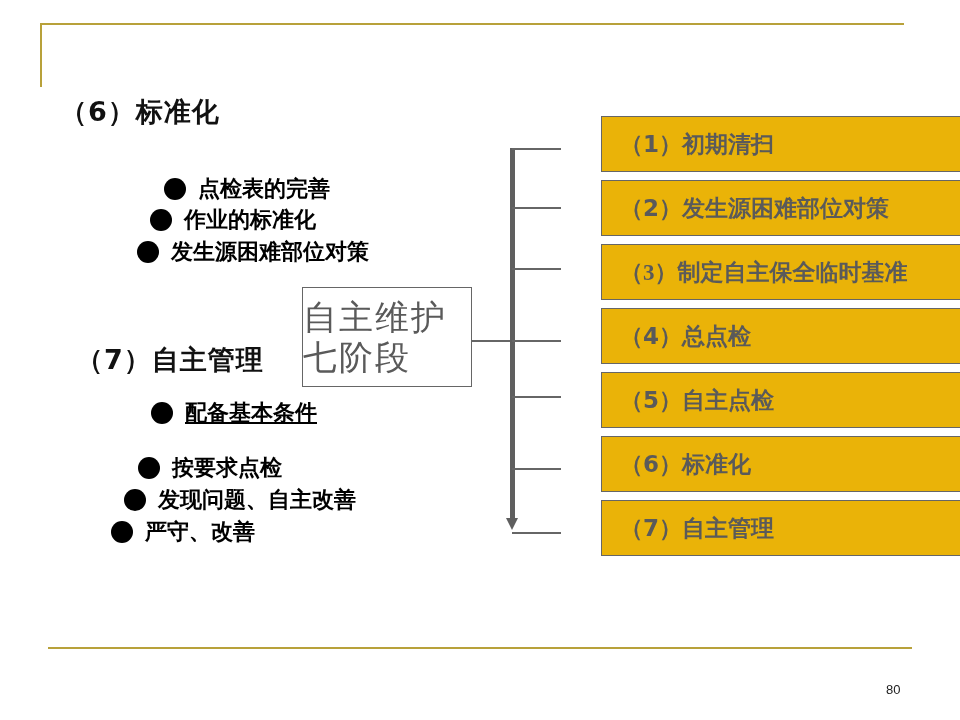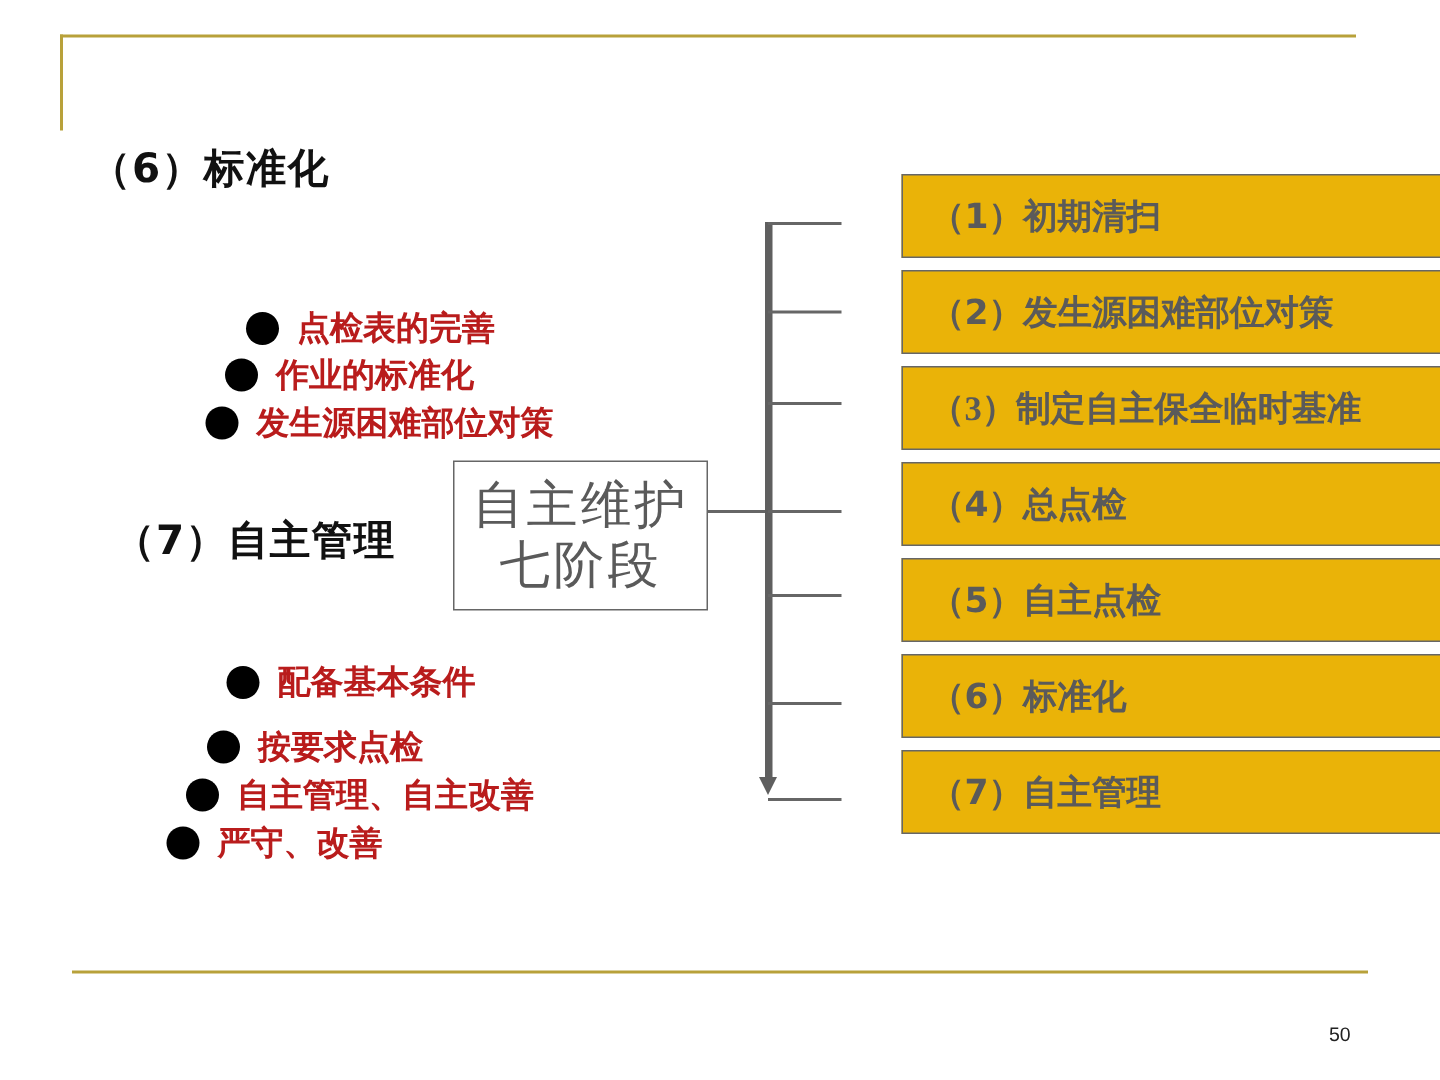--- a/index.html
+++ b/index.html
@@ -7,29 +7,29 @@
     width: 960px; height: 720px; position: relative; overflow: hidden;
     background: #ffffff;
     font-family: "DejaVu Sans", "Liberation Sans", sans-serif;
   }
   .frame-top { position: absolute; left: 40px; top: 23px; width: 864px; height: 2px; background: #b8a13a; }
   .frame-left { position: absolute; left: 40px; top: 23px; width: 2px; height: 64px; background: #b8a13a; }
   .frame-bottom { position: absolute; left: 48px; top: 647px; width: 864px; height: 2px; background: #b8a13a; }
   .page-number { position: absolute; left: 886px; top: 682px; font-size: 13px; color: #222; font-family: "Liberation Sans", sans-serif; }
 
   .heading { position: absolute; font-size: 27px; font-weight: bold; color: #111; white-space: nowrap; letter-spacing: 1px; }
-  .bullet { position: absolute; font-size: 22px; font-weight: bold; color: #b91c1c; white-space: nowrap; display: flex; align-items: center; margin-top: 30px; }
+  .bullet { position: absolute; font-size: 22px; font-weight: bold; color: #000000; white-space: nowrap; display: flex; align-items: center; }
   .bullet .dot { display: inline-block; width: 22px; height: 22px; border-radius: 50%; background: #000; margin-right: 12px; }
 
   .center-box {
     position: absolute; left: 302px; top: 287px; width: 170px; height: 100px;
     border: 1.5px solid #666; box-sizing: border-box;
-    display: flex; flex-direction: column; align-items: center; justify-content: center;
+    display: flex; flex-direction: column; align-items: flex-start; justify-content: center;
     font-family: "DejaVu Serif", "Liberation Serif", serif;
-    font-size: 34px; color: #5a5a5a; line-height: 40px; letter-spacing: 2px; margin-top: 20px;
+    font-size: 34px; color: #5a5a5a; line-height: 40px; letter-spacing: 2px;
   }
   .center-connector { position: absolute; left: 472px; top: 340px; width: 40px; height: 1.5px; background: #666; }
 
   .spine { position: absolute; left: 510px; top: 148px; width: 5px; height: 372px; background: #5f5f5f; }
   .spine-arrow {
     position: absolute; left: 506px; top: 518px; width: 0; height: 0;
     border-left: 6.5px solid transparent; border-right: 6.5px solid transparent;
     border-top: 12px solid #5f5f5f;
   }
   .branch { position: absolute; left: 512px; width: 49px; height: 1.5px; background: #666; }
@@ -56,31 +56,31 @@
 <div class="bullet" style="left:150px; top:205px;">
   <span class="dot"></span>
   <span>作业的标准化</span>
 </div>
 <div class="bullet" style="left:137px; top:237px;">
   <span class="dot"></span>
   <span>发生源困难部位对策</span>
 </div>
 
 <div class="heading" style="left:76px; top:342px;">（7）自主管理</div>
-<div class="bullet" style="left:151px; top:410px;">
+<div class="bullet" style="left:151px; top:398px;text-decoration:underline;">
   <span class="dot"></span>
   <span>配备基本条件</span>
 </div>
 <div class="bullet" style="left:138px; top:453px;">
   <span class="dot"></span>
   <span>按要求点检</span>
 </div>
 <div class="bullet" style="left:124px; top:485px;">
   <span class="dot"></span>
-  <span>自主管理、自主改善</span>
+  <span>发现问题、自主改善</span>
 </div>
 <div class="bullet" style="left:111px; top:517px;font-family:Liberation Serif, serif;">
   <span class="dot"></span>
   <span>严守、改善</span>
 </div>
 
 <div class="center-box">
   <div>自主维护</div>
   <div>七阶段</div>
 </div>
@@ -112,13 +112,13 @@
 <div class="step-box" style="top:372px;">
     <span>（5）自主点检</span>
   </div>
 <div class="step-box" style="top:436px;">
     <span>（6）标准化</span>
   </div>
 <div class="step-box" style="top:500px;">
     <span>（7）自主管理</span>
   </div>
 
-<div class="page-number">50</div>
+<div class="page-number">80</div>
 
 </body></html>

